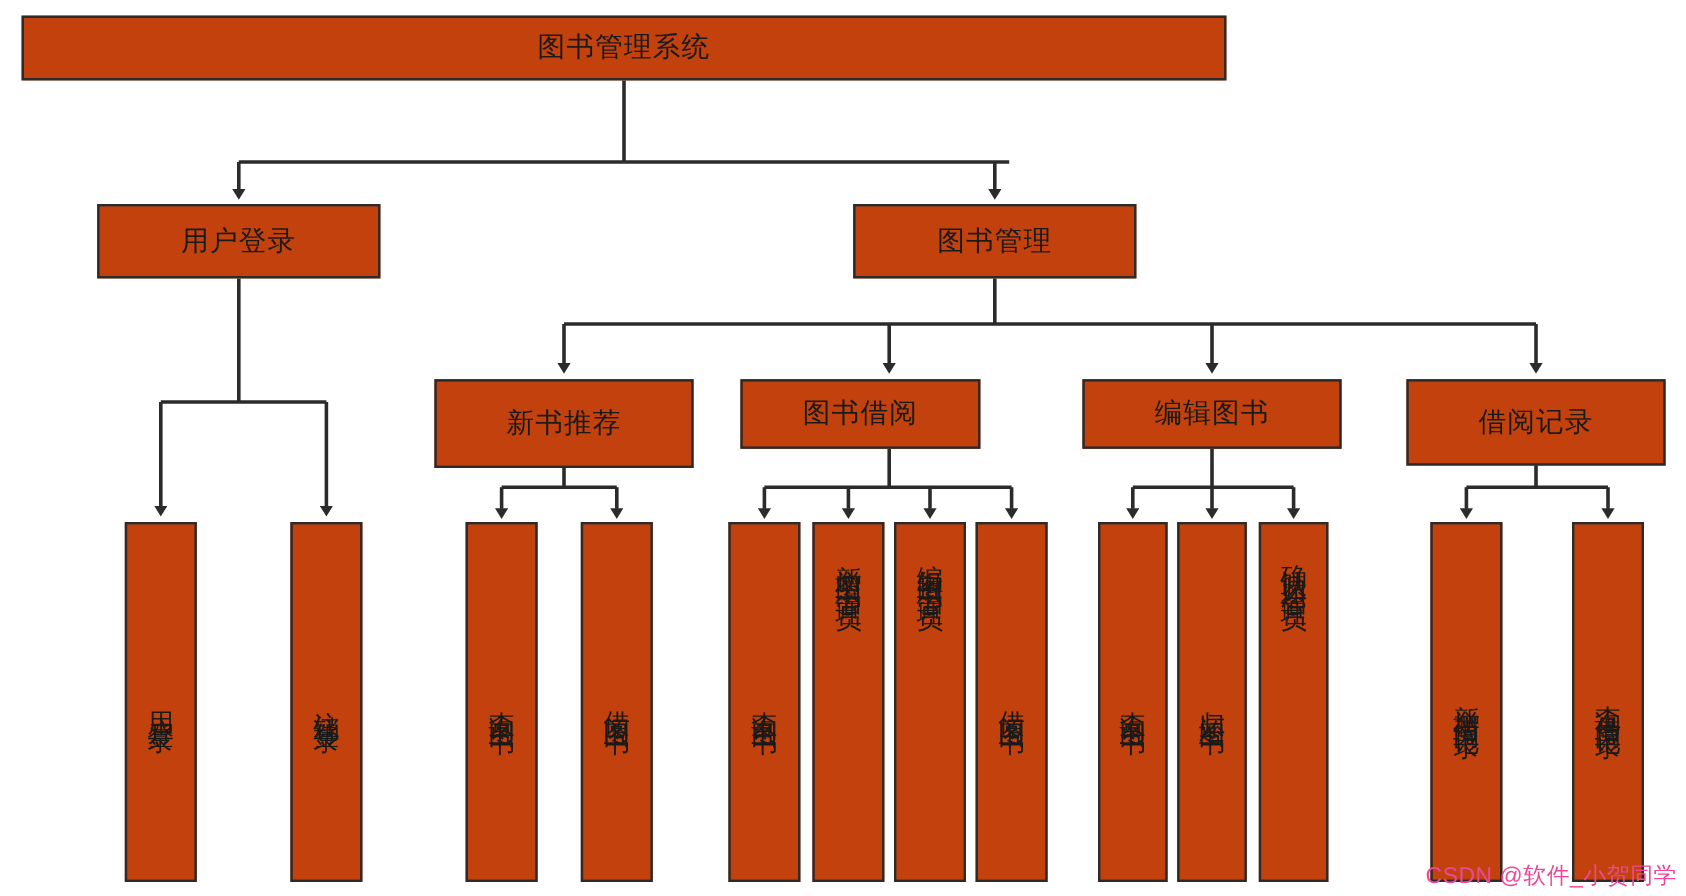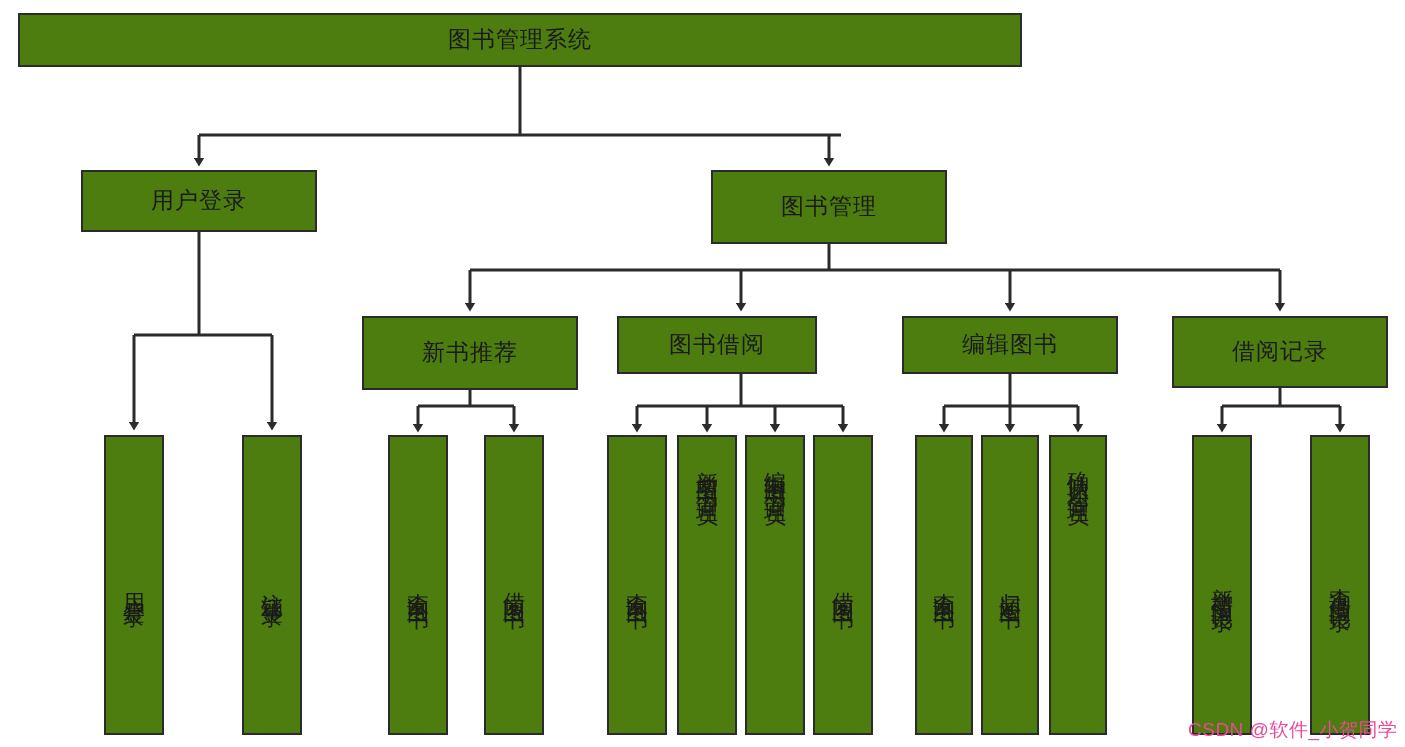--- a/index.html
+++ b/index.html
@@ -21,21 +21,21 @@
     position: absolute;
     left: 0;
     top: 0;
     width: 1405px;
     height: 747px;
   }
   .node {
     position: absolute;
     box-sizing: border-box;
     border: 2.5px solid #2b2b2b;
-    background: #4d7c0f;
+    background: #c2410c;
     display: flex;
     align-items: center;
     justify-content: center;
     color: #1a1a1a;
   }
   .node-label {
     font-size: 23px;
     line-height: 1.1;
     letter-spacing: 1px;
     white-space: nowrap;
@@ -121,21 +121,21 @@
     </g>
   </svg>
 
   <div class="node" style="left:18px; top:13px; width:1004px; height:54px;">
     <span class="node-label">图书管理系统</span>
   </div>
 
   <div class="node" style="left:81px; top:170px; width:236px; height:62px;">
     <span class="node-label">用户登录</span>
   </div>
-  <div class="node" style="left:711px; top:170px; width:236px; height:74px;">
+  <div class="node" style="left:711px; top:170px; width:236px; height:62px;">
     <span class="node-label">图书管理</span>
   </div>
 
   <div class="node" style="left:362px; top:316px; width:216px; height:74px;">
     <span class="node-label">新书推荐</span>
   </div>
   <div class="node" style="left:617px; top:316px; width:200px; height:58px;">
     <span class="node-label">图书借阅</span>
   </div>
   <div class="node" style="left:902px; top:316px; width:216px; height:58px;">

